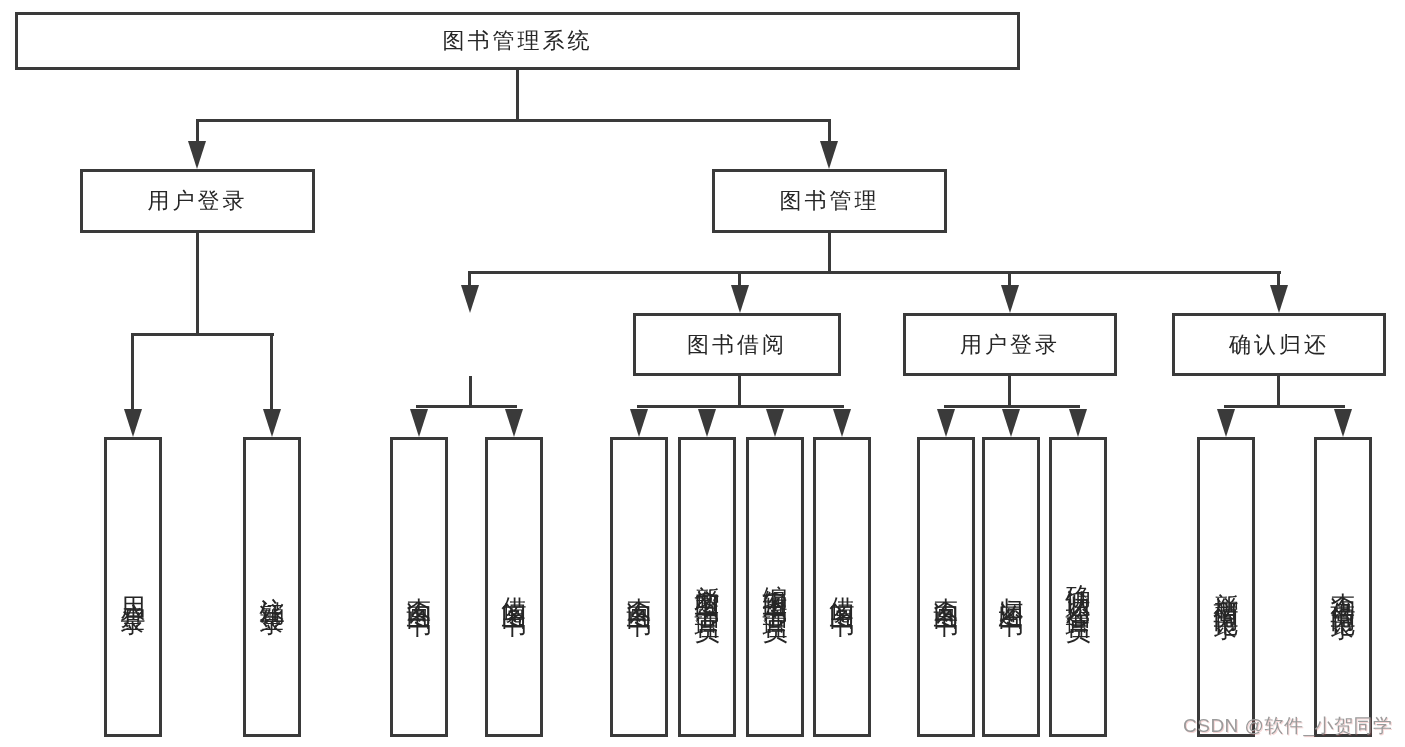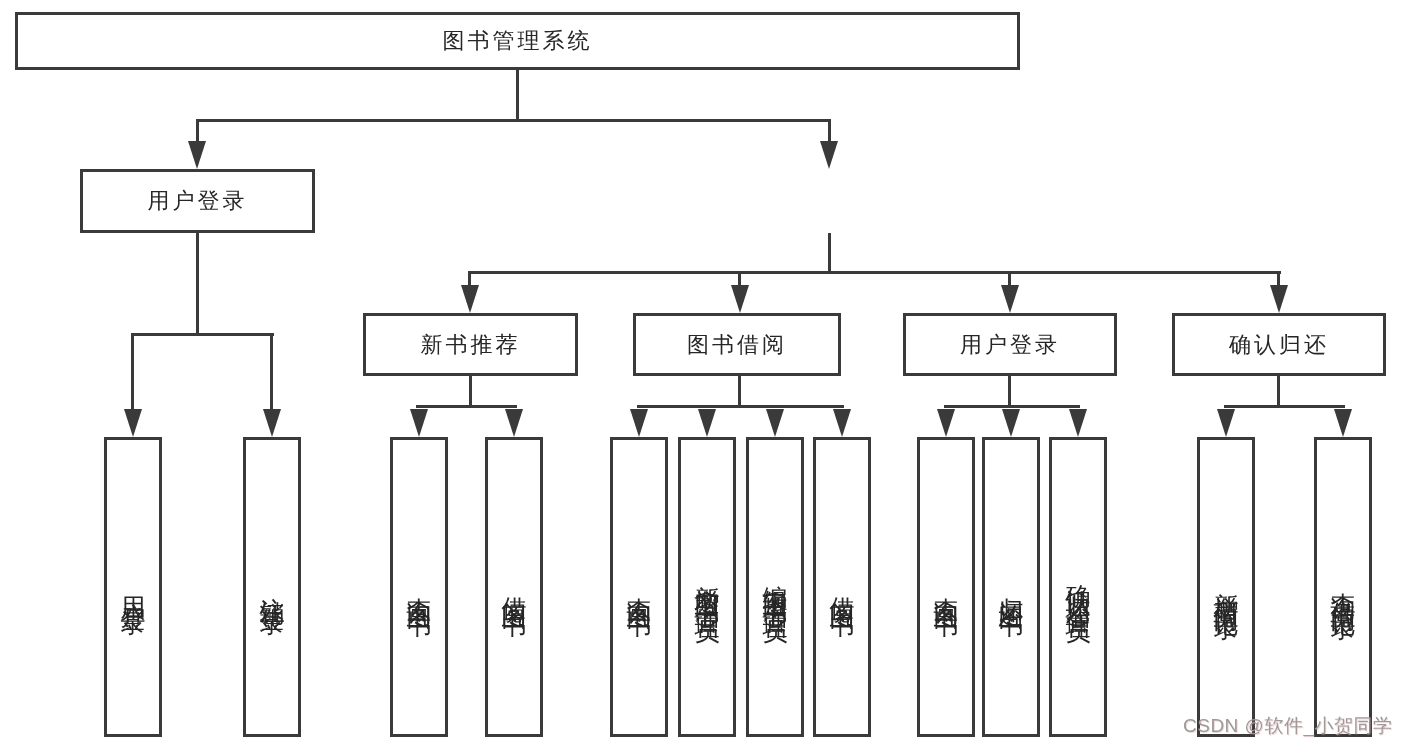--- a/index.html
+++ b/index.html
@@ -38,24 +38,24 @@
 
 <div class="canvas">
 
   <div class="box" style="left:15px;top:12px;width:1005px;height:58px">
     <span class="hlabel">图书管理系统</span>
   </div>
 
   <div class="box" style="left:80px;top:169px;width:235px;height:64px">
     <span class="hlabel">用户登录</span>
   </div>
+  <div class="box" style="left:712px;top:169px;width:235px;height:64px">
+    <span class="hlabel">图书管理</span>
+  </div>
 
-  <div class="box" style="left:363px;top:313px;width:215px;height:63px">
-    <span class="hlabel">新书推荐</span>
-  </div>
   <div class="box" style="left:633px;top:313px;width:208px;height:63px">
     <span class="hlabel">图书借阅</span>
   </div>
   <div class="box" style="left:903px;top:313px;width:214px;height:63px">
     <span class="hlabel">用户登录</span>
   </div>
   <div class="box" style="left:1172px;top:313px;width:214px;height:63px">
     <span class="hlabel">确认归还</span>
   </div>
 

